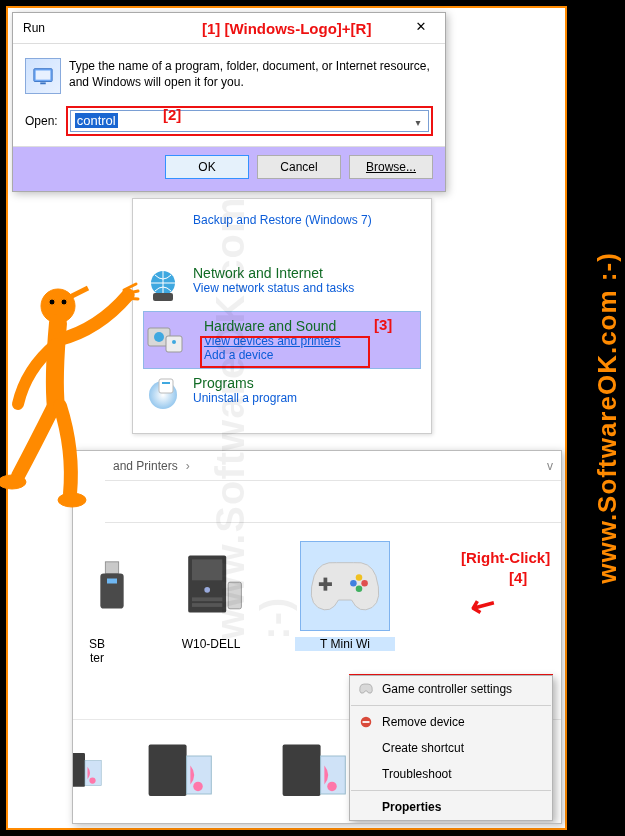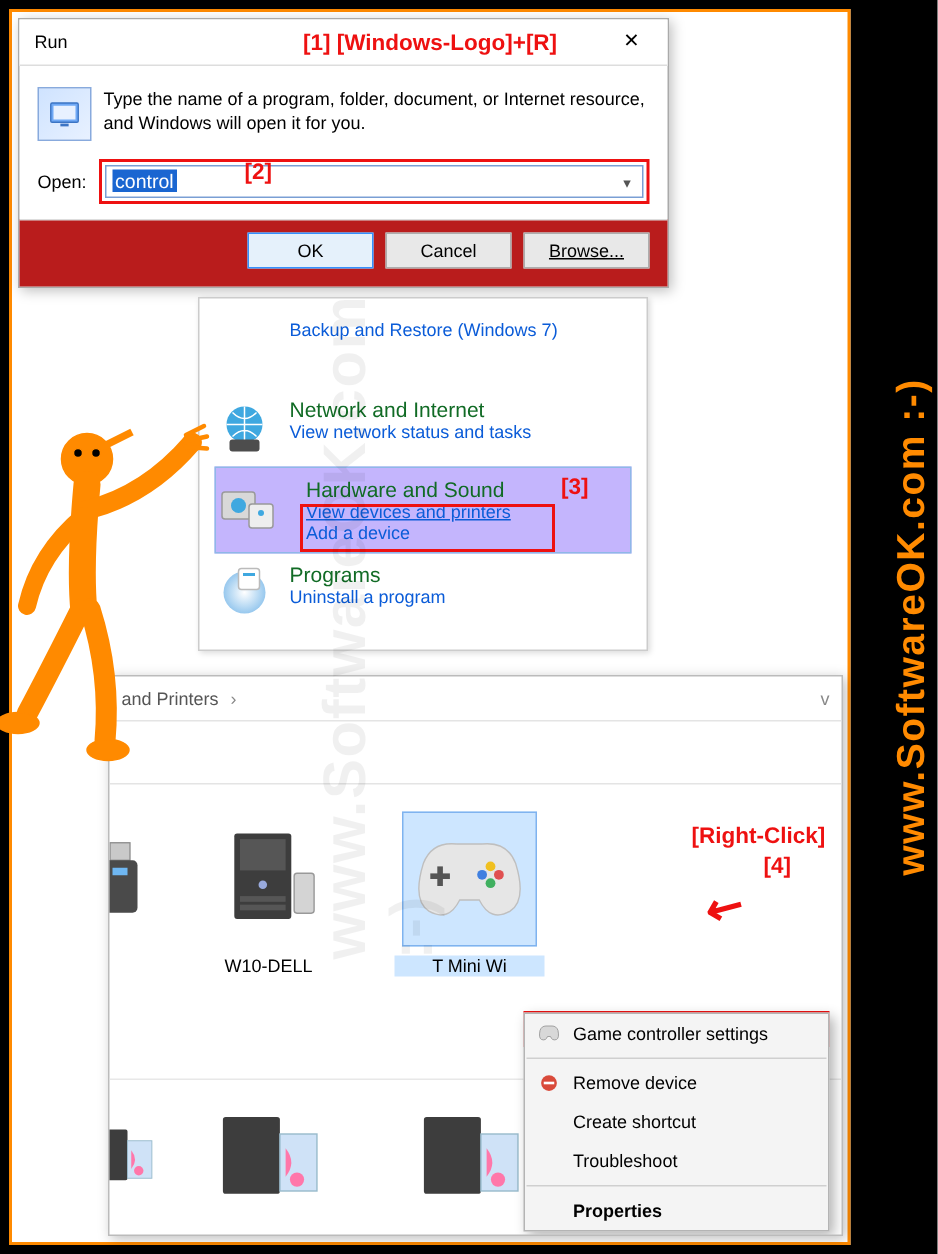--- a/index.html
+++ b/index.html
@@ -98,21 +98,21 @@
   }
   .run-drop {
     position: absolute; right: 5px; top: 5px;
     width: 16px; height: 18px;
     display:flex;align-items:center;justify-content:center;
     font-size: 10px; color:#555;
   }
   .run-buttons {
     display: flex; justify-content: flex-end; gap: 8px;
     padding: 8px 12px 12px 12px;
-    background: #b91c1c;
+    background: #c4b5fd;
     border-top: 1px solid #ddd;
   }
   .win-btn {
     min-width: 84px; height: 24px;
     background: #e8e8e8;
     border: 1px solid #adadad;
     font-size: 12px;
     cursor: pointer;
   }
   .win-btn.default { border: 1px solid #3391ff; background:#e5f1fb; }
@@ -141,20 +141,21 @@
 
   
   .devwin {
     position: absolute;
     left: 64px; top: 442px;
     width: 490px; height: 374px;
     background: #fff;
     border: 1px solid #bbb;
     box-shadow: 2px 2px 8px rgba(0,0,0,.25);
     overflow: hidden;
+    padding-left: 32px;
   }
   .devwin-top {
     height: 30px; display:flex; align-items:center;
     border-bottom:1px solid #e4e4e4; padding: 0 8px; gap:8px;
     color:#555;
   }
   .devwin-top .crumb { font-size: 12px; }
   .devwin-top .chev { color:#888; }
   .devwin-toolbar {
     height: 42px; border-bottom:1px solid #e4e4e4;

